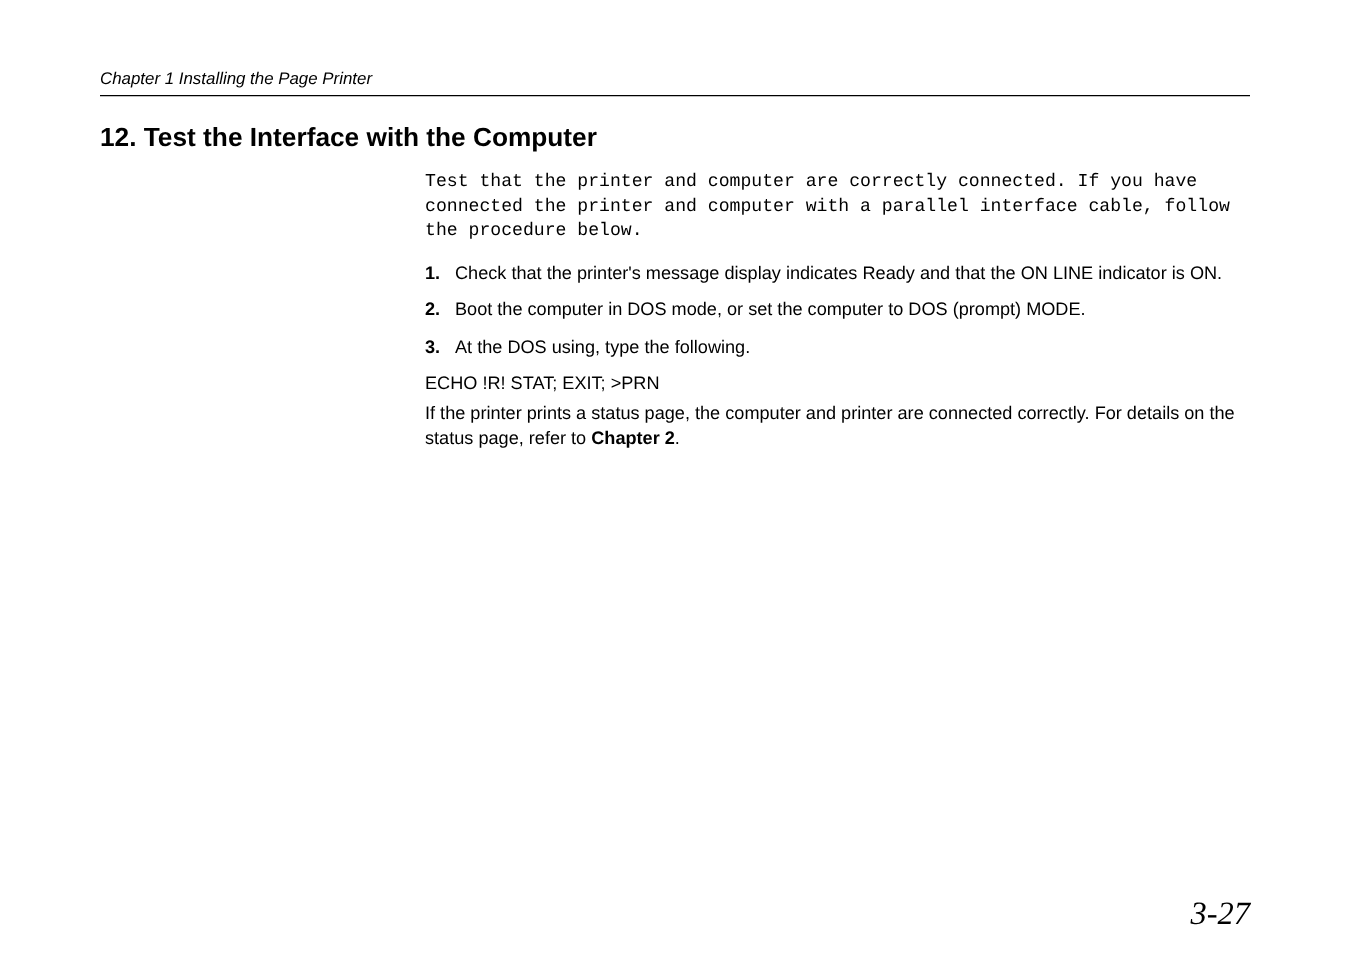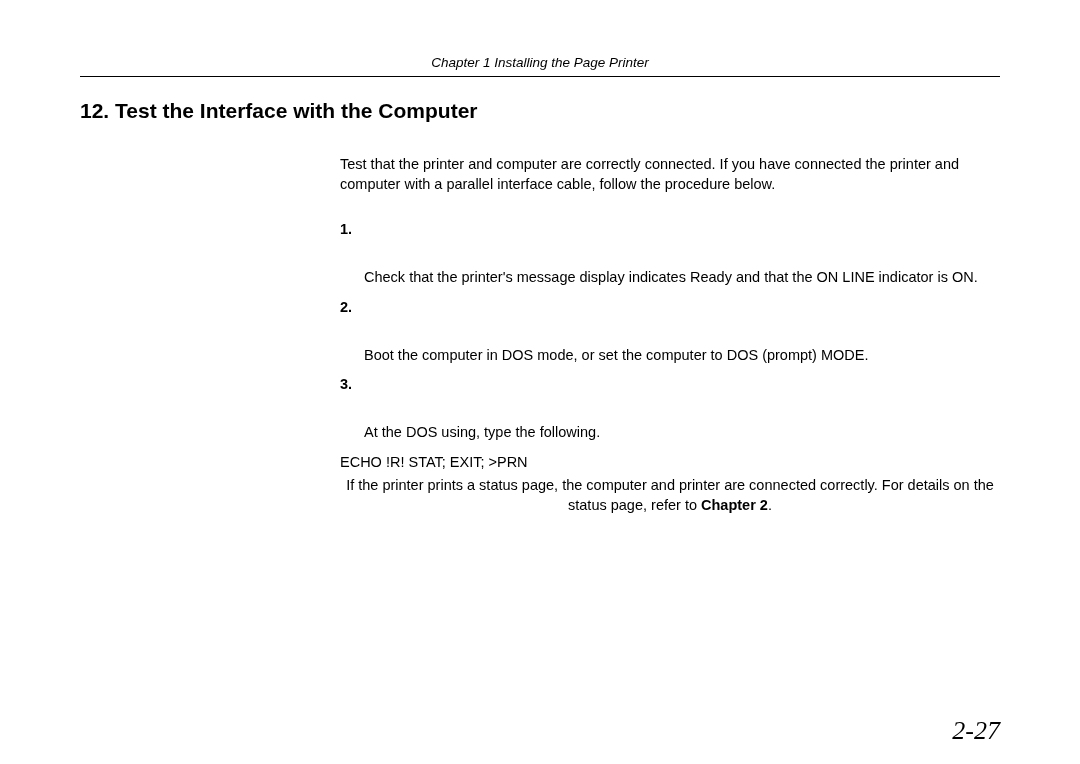--- a/index.html
+++ b/index.html
@@ -14,68 +14,67 @@
       font-family: Arial, Helvetica, sans-serif;
       color: #000000;
       position: relative;
     }
     .page {
       padding: 55px 80px 40px 80px;
       height: 100%;
       position: relative;
     }
     .header-text {
-      text-align: center;
+      text-align: left;
       font-style: italic;
       font-size: 13.5px;
       margin-bottom: 6px;
       color: #000;
     }
     .header-rule {
       border: none;
       border-top: 1px solid #000;
       margin-bottom: 22px;
     }
     .heading {
       font-size: 21px;
       font-weight: bold;
-      margin-bottom: 32px;
+      margin-bottom: 14px;
     }
     .content {
       margin-left: 260px;
       font-size: 14.5px;
       line-height: 1.35;
     }
     .intro {
-      margin-bottom: 26px;
+      margin-bottom: 14px;
+      font-family: Liberation Mono, monospace;
     }
     .list {
       list-style: none;
       margin-bottom: 10px;
     }
     .list-item {
       display: flex;
       margin-bottom: 10px;
     }
     .list-num {
       font-weight: bold;
       min-width: 20px;
       margin-right: 4px;
     }
     .list-text {
       flex: 1;
-      margin-top: 48px;
     }
     .command {
       margin-bottom: 4px;
       font-size: 14.5px;
     }
     .para {
       margin-bottom: 10px;
-      text-align: center;
     }
     .bold {
       font-weight: bold;
     }
     .page-number {
       position: absolute;
       bottom: 18px;
       right: 80px;
       font-size: 26px;
       font-style: italic;
@@ -101,14 +100,14 @@
         <span class="list-text">Boot the computer in DOS mode, or set the computer to DOS (prompt) MODE.</span>
       </li>
       <li class="list-item">
         <span class="list-num">3.</span>
         <span class="list-text">At the DOS using, type the following.</span>
       </li>
     </ol>
     <p class="command">ECHO !R! STAT; EXIT; &gt;PRN</p>
     <p class="para"><span>If the printer prints a status page, the computer and printer are connected correctly. For details on the status page, refer to </span><span class="bold">Chapter 2</span><span>.</span></p>
   </div>
-  <div class="page-number">2-27</div>
+  <div class="page-number">3-27</div>
 </div>
 
 </body></html>

